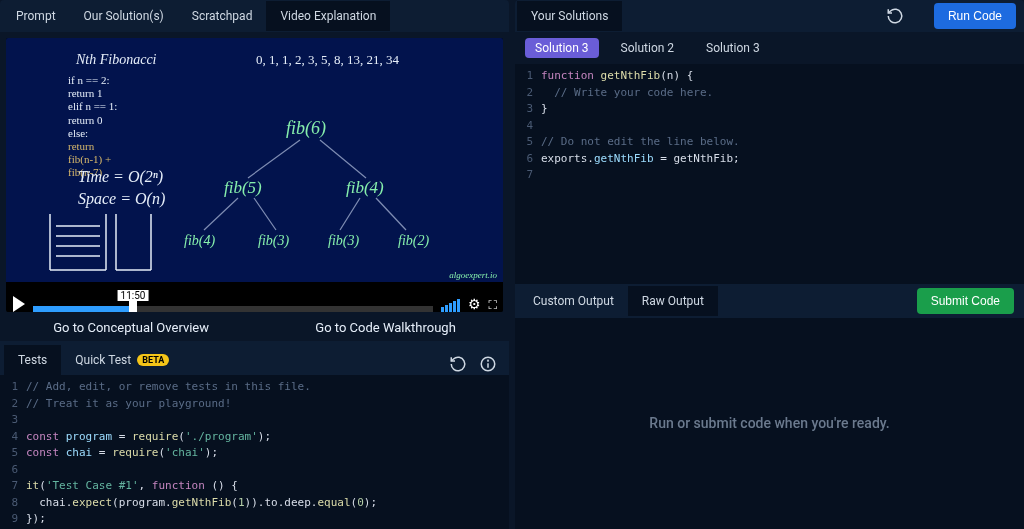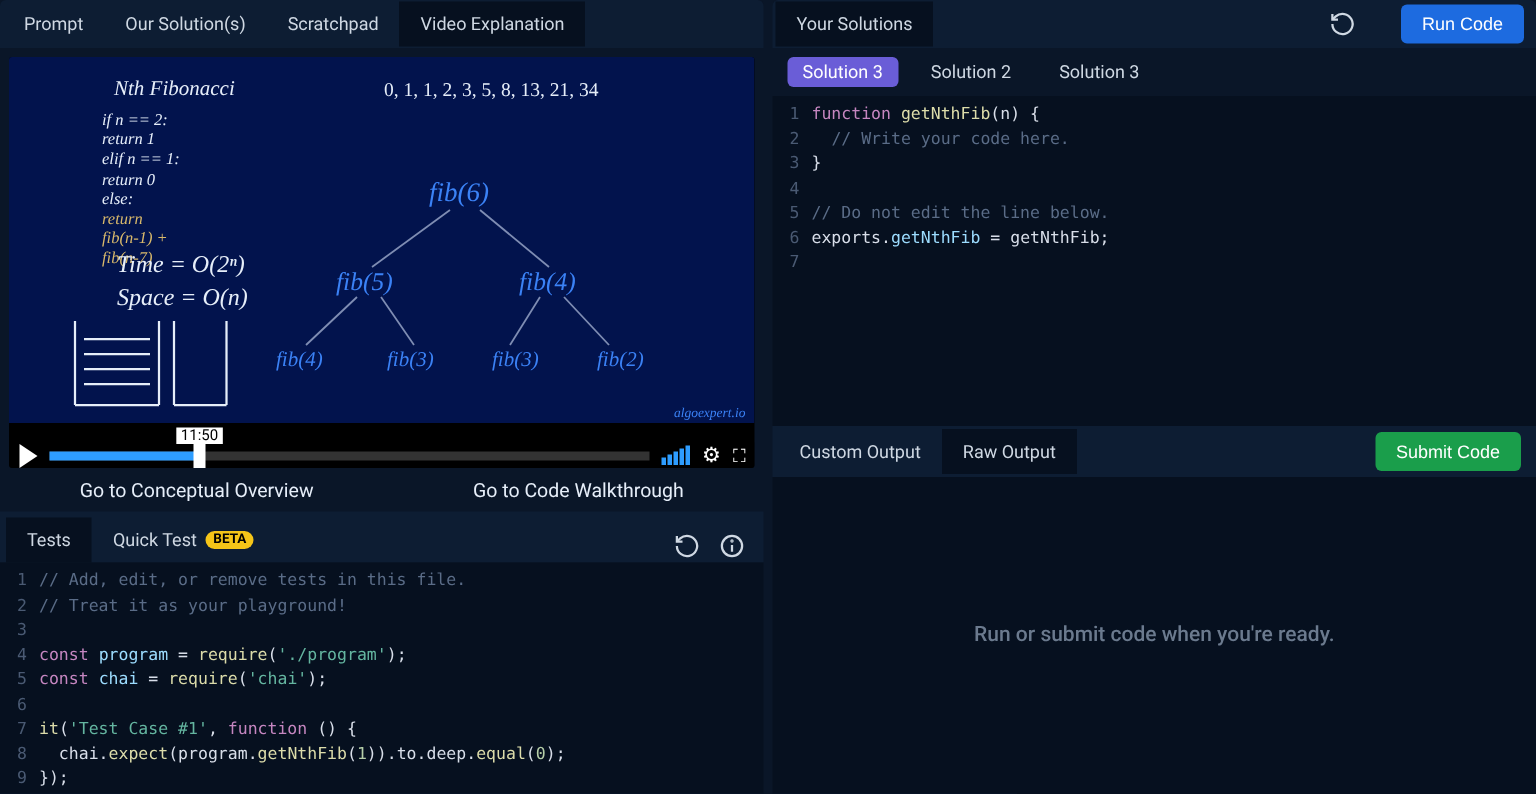--- a/index.html
+++ b/index.html
@@ -59,25 +59,25 @@
   overflow: hidden;
 }
 .video-content {
   position: relative;
   width: 100%;
   height: calc(100% - 30px);
   background: #02134d;
   overflow: hidden;
 }
 .hand { position: absolute; color: #e6eef9; font-family: "Comic Sans MS", cursive; }
-.hand.gray { color: #3b82f6; }
+.hand.gray { color: #86efac; }
 .hand.yellow { color: #d9b96b; }
 .controls {
   position: absolute; bottom: 0; left: 1px; right: 0;
-  height: 17px; display: flex; align-items: center;
+  height: 17px; display: flex; align-items: flex-end;
   background: rgba(0,0,0,0.5); padding: 0 6px; gap: 8px;
 }
 .play {
   width: 0; height: 0;
   border-left: 12px solid #fff;
   border-top: 8px solid transparent;
   border-bottom: 8px solid transparent;
   cursor: pointer;
 }
 .progress-bar {
@@ -153,21 +153,21 @@
         <div class="tab">Prompt</div>
         <div class="tab">Our Solution(s)</div>
         <div class="tab">Scratchpad</div>
         <div class="tab active">Video Explanation</div>
       </div>
 
     <div class="video-area">
       <div class="video-content">
         <div class="hand" style="left:70px; top:14px; font-size:14px; font-style:italic">Nth Fibonacci</div>
         <div class="hand" style="left:250px; top:14px; font-size:13px;">0, 1, 1, 2, 3, 5, 8, 13, 21, 34</div>
-        <div style="position:absolute; left:62px; top:36px; font-size:11px; font-style:italic; line-height:1.2; color:#e6eef9;" class="hand" id="pseudo">
+        <div style="position:absolute; left:62px; top:36px; font-size:11px; line-height:1.2; color:#e6eef9;" class="hand" id="pseudo">
             <div class="" style="">if n == 2:</div>
             <div class="" style="">  return 1</div>
             <div class="" style="">elif n == 1:</div>
             <div class="" style="">  return 0</div>
             <div class="" style="">else:</div>
             <div class="hand yellow" style="color:#d9b96b">  return fib(n-1) + fib(n-7)</div>
           </div>
         <div class="hand" style="left:72px; top:130px; font-size:16px; font-style:italic">Time = O(2ⁿ)</div>
         <div class="hand" style="left:72px; top:152px; font-size:16px; font-style:italic">Space = O(n)</div>
 

